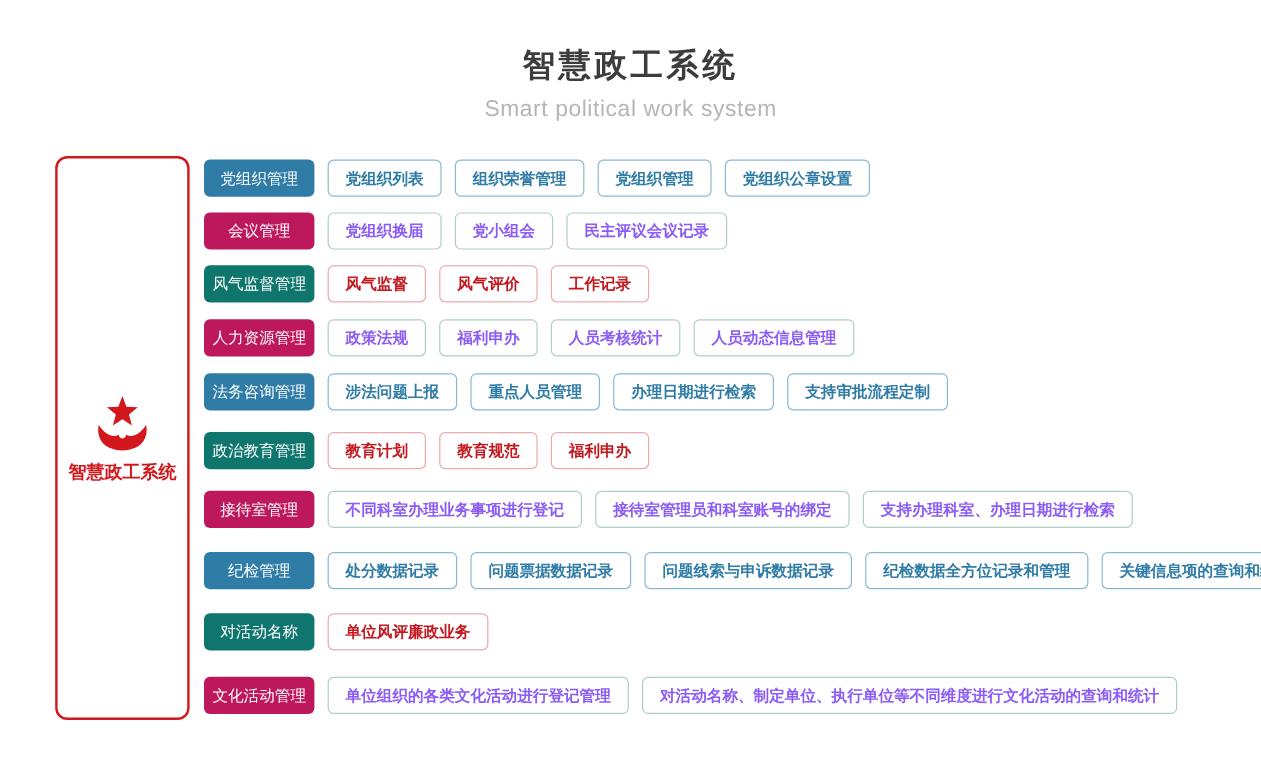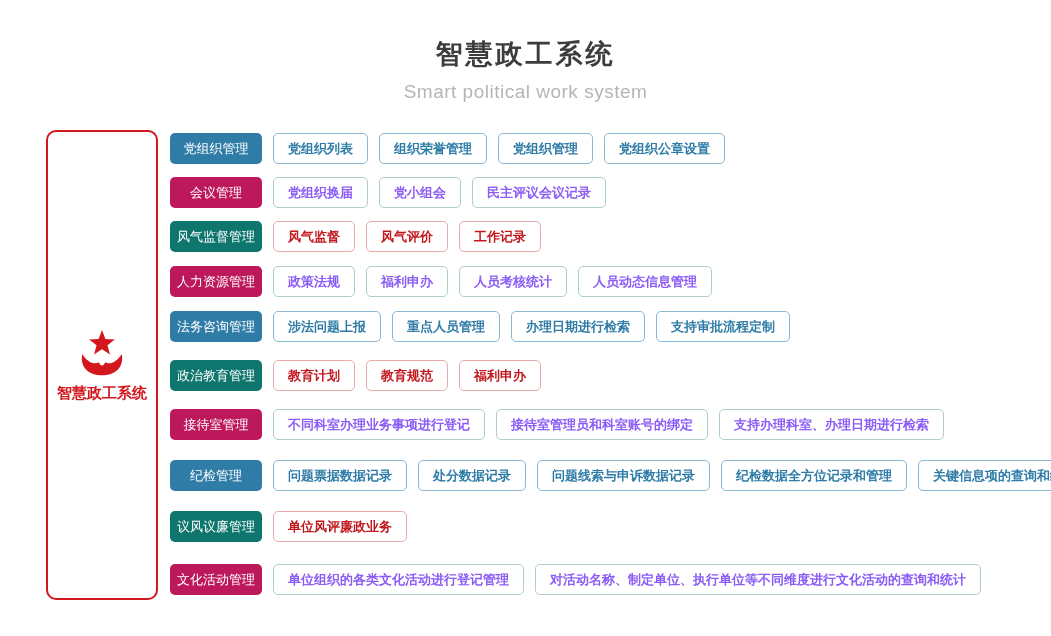--- a/index.html
+++ b/index.html
@@ -112,28 +112,28 @@
         <button class="item red">福利申办</button>
       </div>
       <div class="row">
         <button class="cat green">接待室管理</button>
         <button class="item green">不同科室办理业务事项进行登记</button>
         <button class="item green">接待室管理员和科室账号的绑定</button>
         <button class="item green">支持办理科室、办理日期进行检索</button>
       </div>
       <div class="row">
         <button class="cat blue">纪检管理</button>
+        <button class="item blue">处分数据记录</button>
         <button class="item blue">问题票据数据记录</button>
-        <button class="item blue">处分数据记录</button>
         <button class="item blue">问题线索与申诉数据记录</button>
         <button class="item blue">纪检数据全方位记录和管理</button>
         <button class="item blue">关键信息项的查询和统计</button>
       </div>
       <div class="row">
-        <button class="cat red">议风议廉管理</button>
+        <button class="cat red">对活动名称</button>
         <button class="item red">单位风评廉政业务</button>
       </div>
       <div class="row">
         <button class="cat green">文化活动管理</button>
         <button class="item green">单位组织的各类文化活动进行登记管理</button>
         <button class="item green">对活动名称、制定单位、执行单位等不同维度进行文化活动的查询和统计</button>
       </div>
     </main>
 </div>
 

